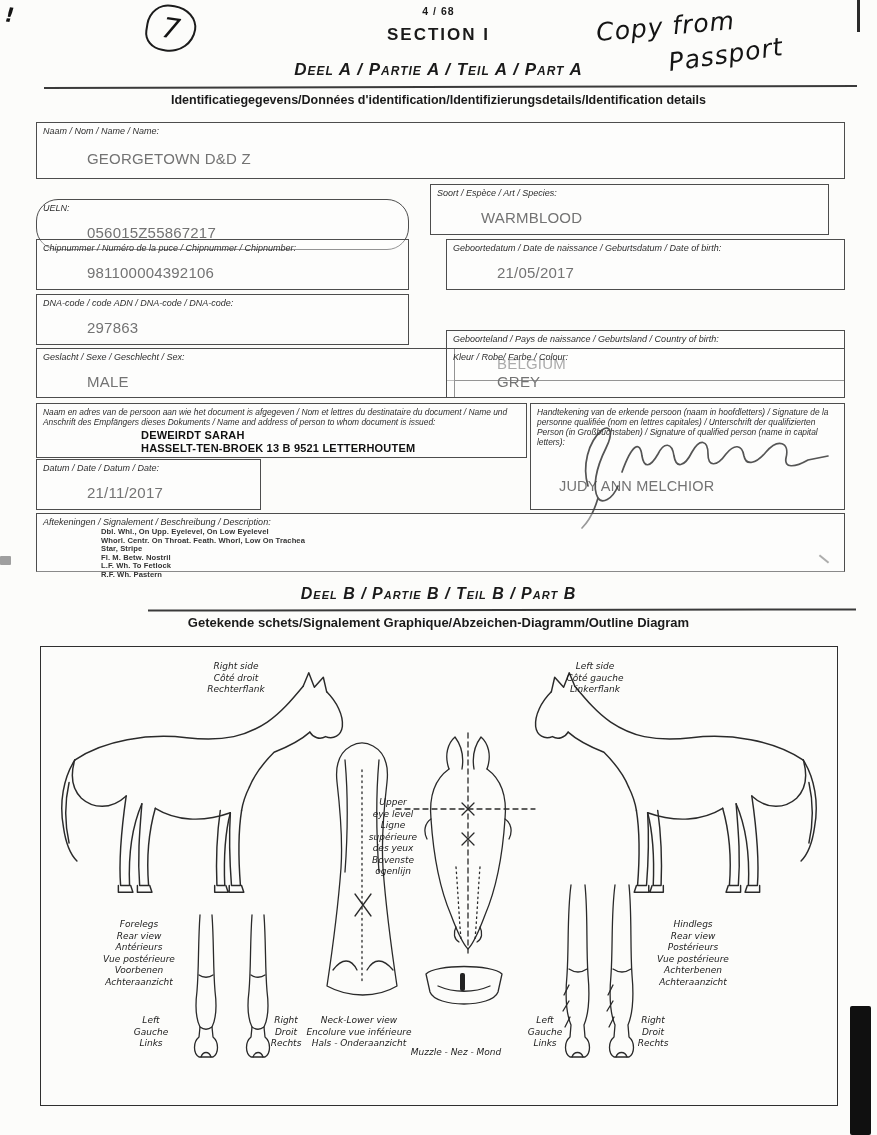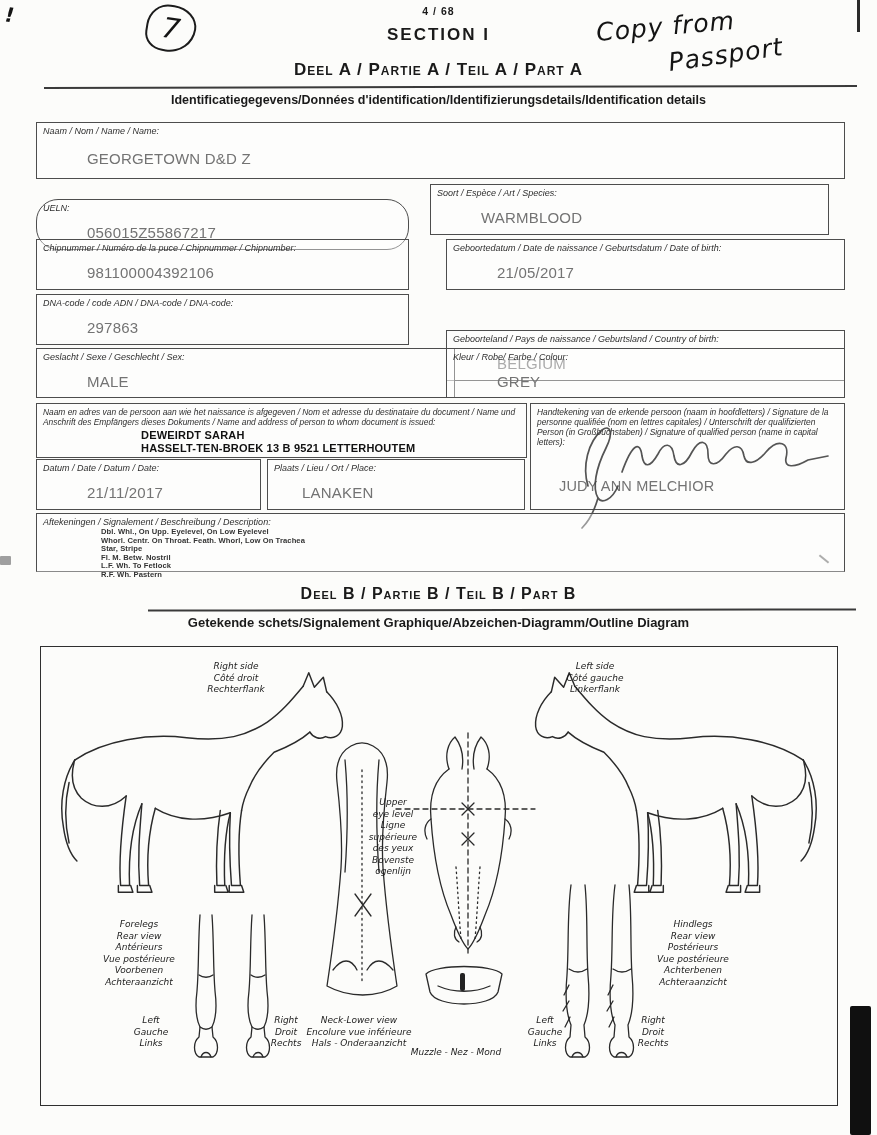--- a/index.html
+++ b/index.html
@@ -3,21 +3,21 @@
 <meta charset="utf-8">
 <style>
   html,body{margin:0;padding:0;background:#d8d8d6;}
   .page{position:relative;width:877px;height:1135px;background:#fcfcfa;overflow:hidden;
         font-family:"Liberation Sans",sans-serif;color:#1a1a1a;}
   .abs{position:absolute;}
   .center{left:0;width:877px;text-align:center;}
   .hw{font-family:"DejaVu Sans",sans-serif;font-style:italic;color:#141414;}
   .pagenum{top:5px;font-size:10.5px;font-weight:bold;letter-spacing:1px;}
   .section-title{top:25px;font-size:17px;font-weight:bold;letter-spacing:2px;}
-  .deel-heading{font-variant:small-caps;font-weight:bold;font-size:17px;letter-spacing:1px;}
+  .deel-heading{font-variant:small-caps;font-weight:bold;font-size:17px;letter-spacing:1px;font-style:italic;}
   .rule{height:2px;background:#3a3a3a;}
   .subheading{font-weight:bold;font-size:12.5px;}
   .fbox{position:absolute;border:1.4px solid #4d4d4d;background:rgba(255,255,255,.4);}
   .lab{position:absolute;left:6px;top:3px;font-style:italic;font-size:9px;line-height:10.5px;color:#2e2e2e;}
   .lab.small{font-size:8.4px;line-height:10px;right:4px;}
   .val{position:absolute;left:50px;top:24px;font-size:15px;color:#737373;letter-spacing:.2px;}
   .val2{position:absolute;font-size:11px;font-weight:bold;color:#111;letter-spacing:.2px;}
   .lines{white-space:pre-line;}
   .desc-lines{position:absolute;left:64px;top:14px;font-size:7.6px;line-height:8.6px;font-weight:bold;color:#333;letter-spacing:.1px;}
   .dlabel{position:absolute;transform:translateX(-50%);text-align:center;
@@ -84,44 +84,40 @@
   <div class="fbox" style="left:36px;top:348px;width:371px;height:48px;padding-left:46px;">
     <div class="lab">Geslacht / Sexe / Geschlecht / Sex:</div>
     <div class="val">MALE</div>
   </div>
   <div class="fbox" style="left:446px;top:348px;width:397px;height:48px;">
     <div class="lab">Kleur / Robe/ Farbe / Colour:</div>
     <div class="val">GREY</div>
   </div>
 
   <div class="fbox" style="left:36px;top:403px;width:489px;height:53px;">
-    <div class="lab small">Naam en adres van de persoon aan wie het naissance is afgegeven / Nom et adresse du destinataire du document / Name und Anschrift des Empfängers dieses Dokuments / Name and address of person to whom document is issued:</div>
+    <div class="lab small">Naam en adres van de persoon aan wie het document is afgegeven / Nom et lettres du destinataire du document / Name und Anschrift des Empfängers dieses Dokuments / Name and address of person to whom document is issued:</div>
     <div class="val2" style="left:104px;top:25px;">DEWEIRDT SARAH</div>
     <div class="val2" style="left:104px;top:38px;">HASSELT-TEN-BROEK 13 B 9521 LETTERHOUTEM</div>
   </div>
 
   <div class="fbox" style="left:530px;top:403px;width:313px;height:105px;">
     <div class="lab small">Handtekening van de erkende persoon (naam in hoofdletters) / Signature de la personne qualifiée (nom en lettres capitales) / Unterschrift der qualifizierten Person (in Großbuchstaben) / Signature of qualified person (name in capital letters):</div>
     <div class="val" style="left:28px;top:74px;font-size:14.5px;">JUDY ANN MELCHIOR</div>
     <svg width="300" height="92" viewBox="0 0 300 92" style="position:absolute;left:5px;top:12px;overflow:visible;">
       <g stroke="#3d3d3d" stroke-width="1.7" fill="none" stroke-linecap="round" opacity=".88">
         <path d="M52,70 C46,50 52,26 66,14 C74,8 78,16 70,32 C60,52 56,72 62,82 C66,88 76,84 82,70"></path>
         <path d="M62,82 C58,96 52,106 46,112"></path>
         <path d="M86,56 C96,28 104,24 106,40 C108,52 114,52 122,38 C128,26 136,26 138,40 C140,52 148,52 156,36 C164,22 172,24 172,38 C172,50 180,52 190,38 C198,28 206,28 208,40 C210,50 220,48 230,36 C242,22 254,26 250,42 C248,52 258,52 272,44 L292,40"></path>
       </g>
     </svg>
   </div>
 
   <div class="fbox" style="left:36px;top:459px;width:223px;height:49px;">
     <div class="lab">Datum / Date / Datum / Date:</div>
     <div class="val">21/11/2017</div>
-  </div>
-  <div class="fbox" style="left:267px;top:459px;width:256px;height:49px;">
-    <div class="lab">Plaats / Lieu / Ort / Place:</div>
-    <div class="val" style="left:34px;">LANAKEN</div>
   </div>
 
   <div class="fbox" style="left:36px;top:513px;width:807px;height:57px;border-bottom-color:#8a8a8a;">
     <div class="lab">Aftekeningen / Signalement / Beschreibung / Description:</div>
     <div class="desc-lines lines">Dbl. Whl., On Upp. Eyelevel, On Low Eyelevel
 Whorl. Centr. On Throat. Feath. Whorl, Low On Trachea
 Star, Stripe
 Fl. M. Betw. Nostril
 L.F. Wh. To Fetlock
 R.F. Wh. Pastern</div>

